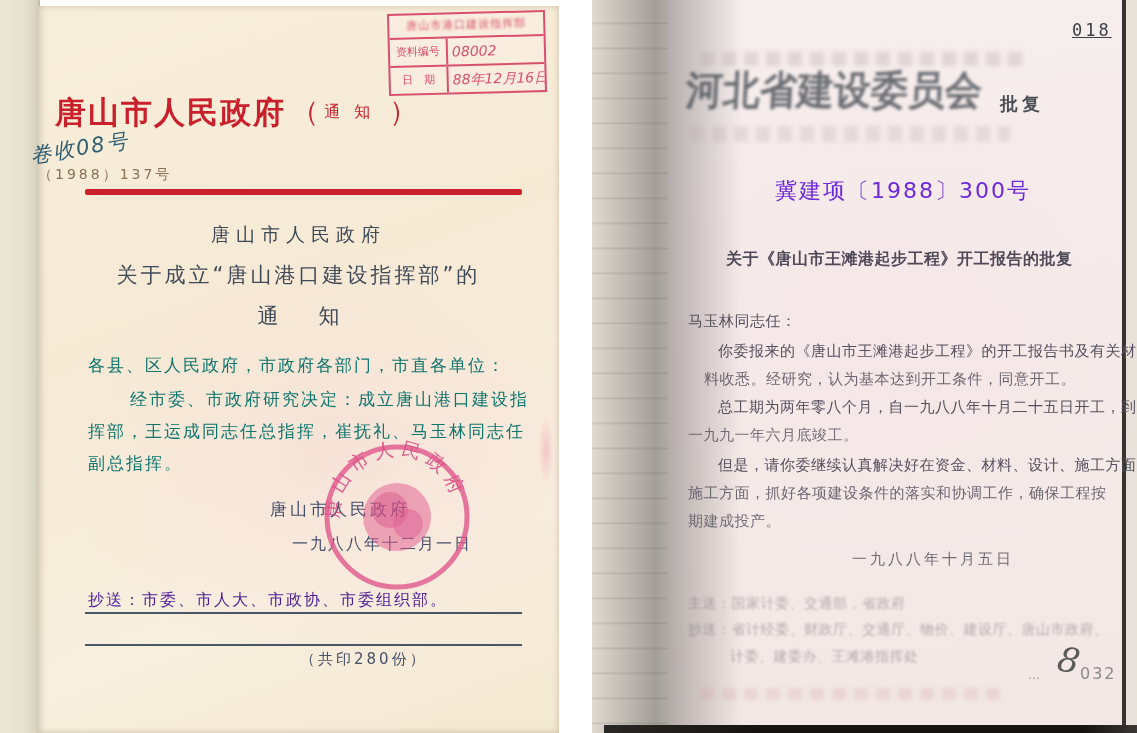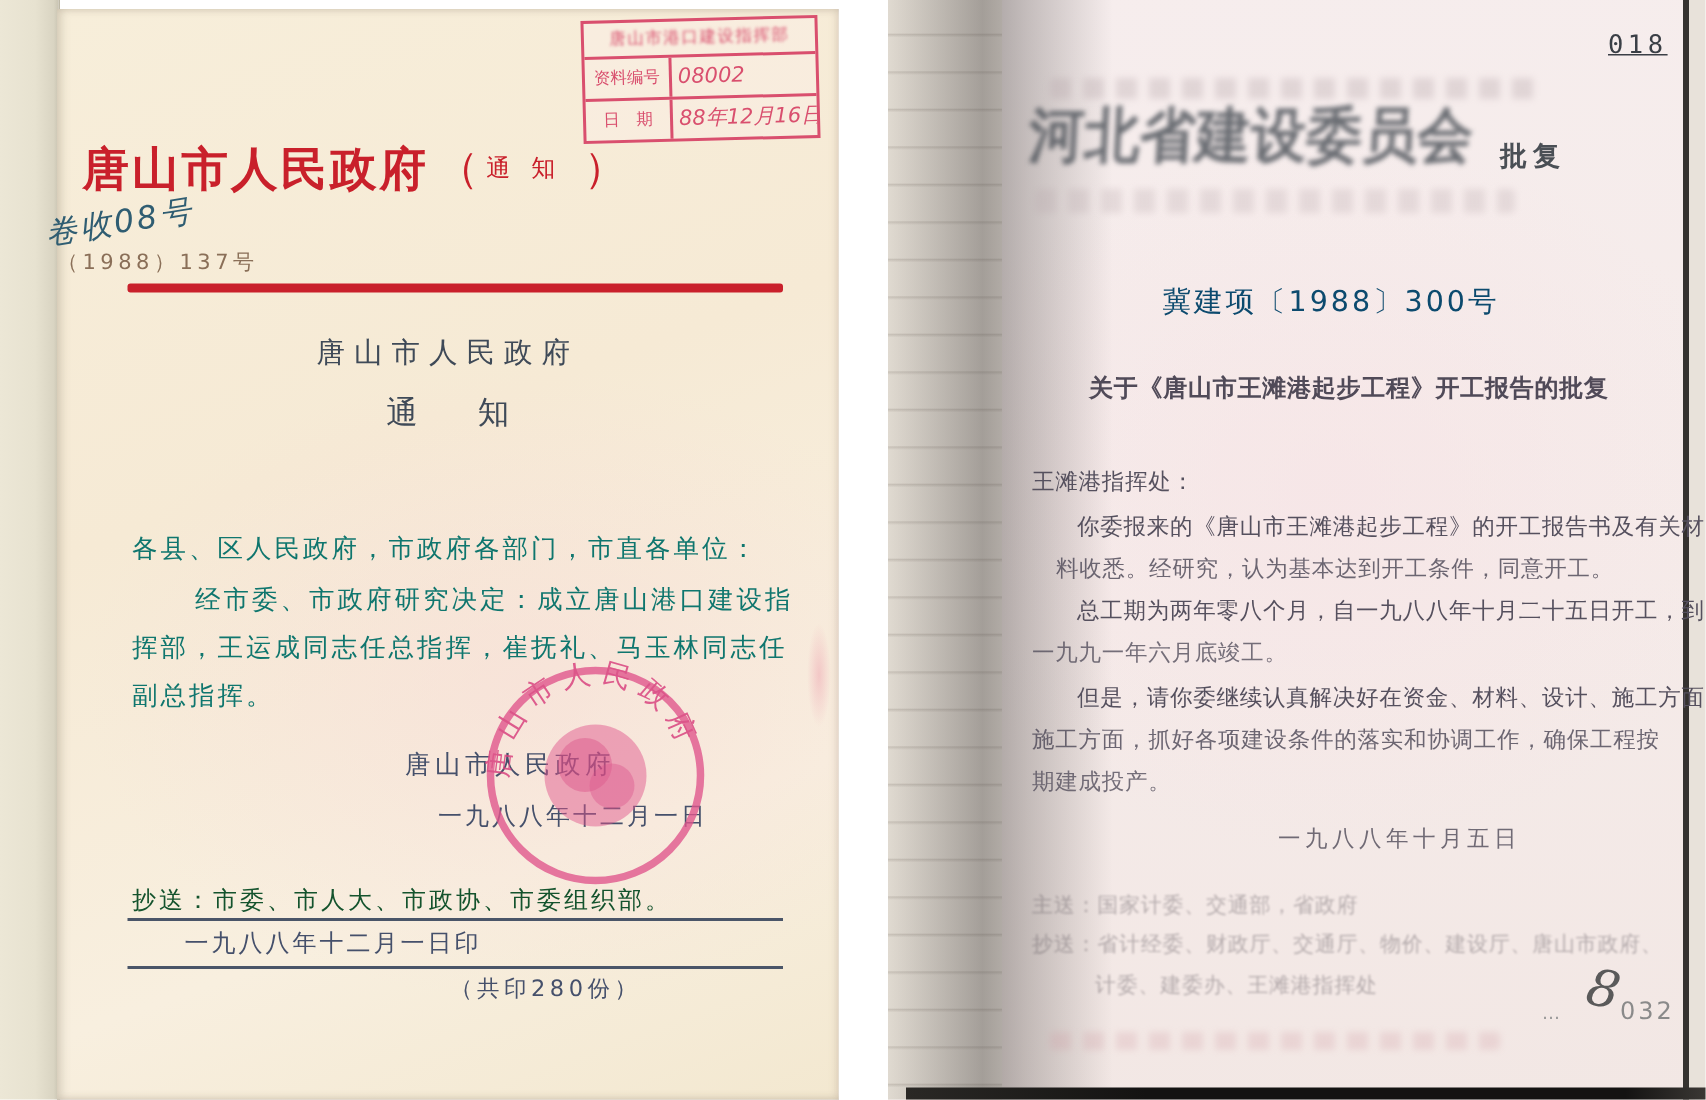--- a/index.html
+++ b/index.html
@@ -55,21 +55,21 @@
   #lp-salutation { left:88px; top:354px; }
   #lp-b1 { left:130px; top:388px; }
   #lp-b2 { left:88px;  top:420px; }
   #lp-b3 { left:88px;  top:452px; }
 
   #lp-sign { left:270px; top:498px; font-size:17px; color:#45506b; letter-spacing:3px; }
   #lp-sign-date { left:292px; top:534px; font-size:16px; color:#45506b; letter-spacing:2px; }
 
   #seal { left:320px; top:440px; width:154px; height:154px; opacity:0.88; }
 
-  #cc-line-l { left:88px; top:590px; font-size:16px; color:#14532d; letter-spacing:2px; }
+  #cc-line-l { left:88px; top:590px; font-size:16px; color:#4c1d95; letter-spacing:2px; }
   #print-box { left:85px; top:612px; width:437px; height:34px;
     border-top:2px solid #4a5568; border-bottom:2px solid #4a5568;
     display:flex; align-items:center; color:#45506b; font-size:16px; letter-spacing:2px; }
   #print-box .office { margin-left:4px; }
   #print-box .pdate { margin-left:38px; }
   #copies { left:300px; top:650px; font-size:15px; color:#45506b; letter-spacing:3px; }
 
   
   #right-page { left:592px; top:0; width:538px; height:733px;
     background:
@@ -98,21 +98,21 @@
 
   #page-num { left:1072px; top:20px; font-size:17px; color:#3a3f46; letter-spacing:3px;
     font-family:"DejaVu Sans Mono", monospace;text-decoration:underline; }
 
   #rp-header-org { left:686px; top:66px; font-size:37px; font-weight:bold;
     color:rgba(72,78,86,0.82); letter-spacing:0px; white-space:nowrap;
     filter:blur(1.6px); transform:skewX(-3deg) scaleY(1.08); }
   #rp-header-type { left:1000px; top:92px; font-size:18px; font-weight:bold;
     color:#4a4f55; letter-spacing:4px; filter:blur(0.4px); }
 
-  #doc-number-r { left:775px; top:188px; font-size:19px; color:#0c4a6e;
+  #doc-number-r { left:775px; top:176px; font-size:22px; color:#6d28d9;
     letter-spacing:2px; filter:blur(0.4px); }
   #rp-title { left:726px; top:249px; font-size:16px; font-weight:bold; color:#504a58;
     letter-spacing:0.5px; filter:blur(0.5px); white-space:nowrap;text-align:right; }
 
   .rp-body { color:#55505e; font-size:15px; white-space:nowrap; letter-spacing:0.5px;
     filter:blur(0.3px); }
   #rp-salutation { left:688px; top:312px; }
   #rp-p1a { left:718px; top:342px; }
   #rp-p1b { left:688px; top:370px; opacity:0.85;margin-left:16px; }
   #rp-p2a { left:718px; top:398px; }
@@ -160,20 +160,21 @@
   <span class="doctype">通知</span>
   <span class="paren">）</span>
 </div>
 
 <div class="abs" id="hand-note">卷收08号</div>
 <div class="abs" id="doc-number-l">（1988）137号</div>
 <div class="abs" id="red-rule"></div>
 
 <div class="abs" id="doc-title">
   <div class="t1">唐山市人民政府</div>
+  <div class="t2">关于成立“唐山港口建设指挥部”的</div>
   <div class="t3">通知</div>
 </div>
 
 <div class="abs lp-body" id="lp-salutation">各县、区人民政府，市政府各部门，市直各单位：</div>
 <div class="abs lp-body" id="lp-b1">经市委、市政府研究决定：成立唐山港口建设指</div>
 <div class="abs lp-body" id="lp-b2">挥部，王运成同志任总指挥，崔抚礼、马玉林同志任</div>
 <div class="abs lp-body" id="lp-b3">副总指挥。</div>
 
 <div class="abs" id="lp-sign">唐山市人民政府</div>
 <div class="abs" id="lp-sign-date">一九八八年十二月一日</div>
@@ -186,21 +187,20 @@
   <circle cx="77" cy="77" r="34" fill="#e0558c" opacity="0.55"></circle>
   <circle cx="70" cy="70" r="18" fill="#d94a84" opacity="0.5"></circle>
   <circle cx="88" cy="84" r="15" fill="#d94a84" opacity="0.45"></circle>
   <text font-size="19" fill="#d8417e" opacity="0.95" letter-spacing="6" style="font-family:'DejaVu Sans',sans-serif;">
     <textPath href="#sealArc" startOffset="6%">唐山市人民政府</textPath>
   </text>
 </svg>
 
 <div class="abs" id="cc-line-l">抄送：市委、市人大、市政协、市委组织部。</div>
 <div class="abs" id="print-box">
-  <span class="pdate">一九八八年十二月一日印</span>
 </div>
 <div class="abs" id="copies">（共印280份）</div>
 
 <div class="abs" id="right-page"></div>
 <div class="abs" id="ruled-strip"></div>
 <div class="abs" id="gutter-shadow"></div>
 <div class="abs" id="rp-right-edge"></div>
 <div class="abs" id="rp-right-margin"></div>
 <div class="abs" id="rp-bottom-strip"></div>
 
@@ -209,21 +209,21 @@
 <div class="abs bleed" id="bleed3"></div>
 
 <div class="abs" id="page-num">018</div>
 
 <div class="abs" id="rp-header-org">河北省建设委员会</div>
 <div class="abs" id="rp-header-type">批复</div>
 
 <div class="abs" id="doc-number-r">冀建项〔1988〕300号</div>
 <div class="abs" id="rp-title">关于《唐山市王滩港起步工程》开工报告的批复</div>
 
-<div class="abs rp-body" id="rp-salutation">王滩港指挥处：</div>
+<div class="abs rp-body" id="rp-salutation">马玉林同志任：</div>
 <div class="abs rp-body" id="rp-p1a">你委报来的《唐山市王滩港起步工程》的开工报告书及有关材</div>
 <div class="abs rp-body" id="rp-p1b">料收悉。经研究，认为基本达到开工条件，同意开工。</div>
 <div class="abs rp-body" id="rp-p2a">总工期为两年零八个月，自一九八八年十月二十五日开工，到</div>
 <div class="abs rp-body" id="rp-p2b">一九九一年六月底竣工。</div>
 <div class="abs rp-body" id="rp-p3a">但是，请你委继续认真解决好在资金、材料、设计、施工方面</div>
 <div class="abs rp-body" id="rp-p3b">施工方面，抓好各项建设条件的落实和协调工作，确保工程按</div>
 <div class="abs rp-body" id="rp-p3c">期建成投产。</div>
 <div class="abs" id="rp-date">一九八八年十月五日</div>
 
 <div class="abs rp-footer" id="rp-send">主送：国家计委、交通部，省政府</div>

